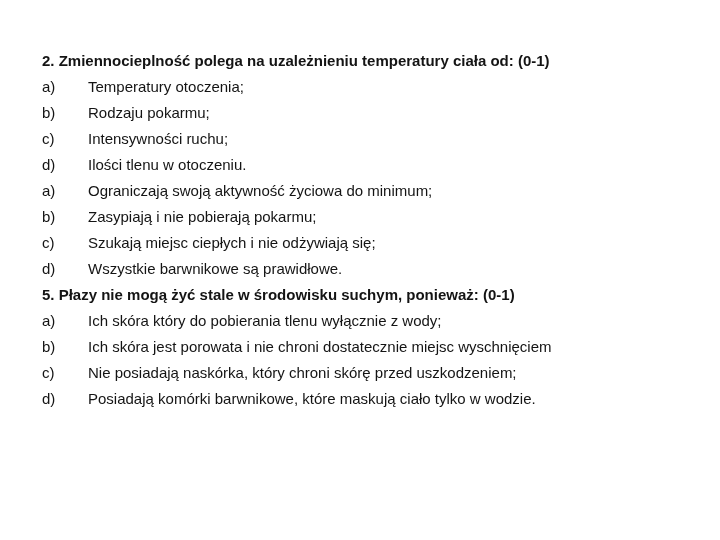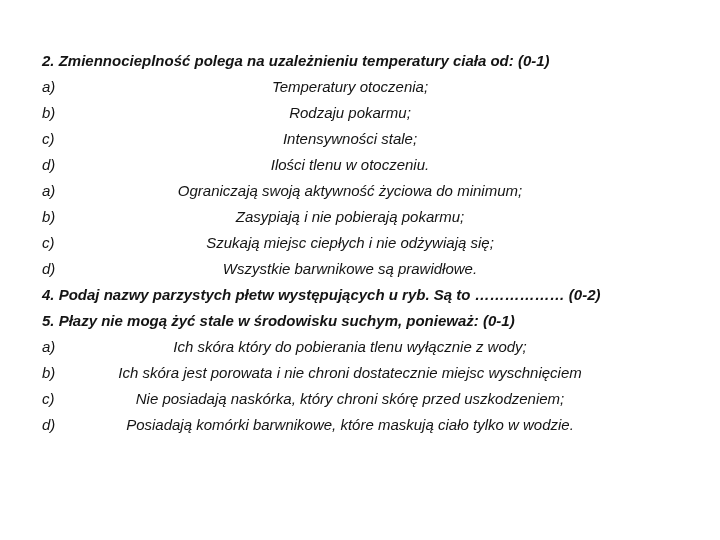--- a/index.html
+++ b/index.html
@@ -14,59 +14,57 @@
   }
   .page {
     box-sizing: border-box;
     width: 636px;
     height: 540px;
     padding: 48px 24px 0 42px;
     font-family: "Liberation Sans", sans-serif;
     font-size: 15px;
     color: #141414;
     background: #ffffff;
-    font-style: italic;
   }
   .line {
     line-height: 26px;
     white-space: nowrap;
   }
   .q-title {
     font-weight: 700;
   }
   .opt {
     display: flex;
     font-weight: 400;
   }
   .opt-letter {
     flex: 0 0 46px;
     width: 46px;
   }
   .opt-text {
     flex: 1 1 auto;
-    text-align: center;
   }
 </style>
 </head>
 <body>
 
 <div class="page">
 
   <div class="line q-title">2. Zmiennocieplność polega na uzależnieniu temperatury ciała od: (0-1)</div>
   <div class="line opt">
     <span class="opt-letter">a)</span>
     <span class="opt-text">Temperatury otoczenia;</span>
   </div>
   <div class="line opt">
     <span class="opt-letter">b)</span>
     <span class="opt-text">Rodzaju pokarmu;</span>
   </div>
   <div class="line opt">
     <span class="opt-letter">c)</span>
-    <span class="opt-text">Intensywności stale;</span>
+    <span class="opt-text">Intensywności ruchu;</span>
   </div>
   <div class="line opt">
     <span class="opt-letter">d)</span>
     <span class="opt-text">Ilości tlenu w otoczeniu.</span>
   </div>
 
   <div class="line opt">
     <span class="opt-letter">a)</span>
     <span class="opt-text">Ograniczają swoją aktywność życiowa do minimum;</span>
   </div>
@@ -76,21 +74,20 @@
   </div>
   <div class="line opt">
     <span class="opt-letter">c)</span>
     <span class="opt-text">Szukają miejsc ciepłych i nie odżywiają się;</span>
   </div>
   <div class="line opt">
     <span class="opt-letter">d)</span>
     <span class="opt-text">Wszystkie barwnikowe są prawidłowe.</span>
   </div>
 
-  <div class="line q-title">4. Podaj nazwy parzystych płetw występujących u ryb. Są to ……………… (0-2)</div>
 
   <div class="line q-title">5. Płazy nie mogą żyć stale w środowisku suchym, ponieważ: (0-1)</div>
   <div class="line opt">
     <span class="opt-letter">a)</span>
     <span class="opt-text">Ich skóra który do pobierania tlenu wyłącznie z wody;</span>
   </div>
   <div class="line opt">
     <span class="opt-letter">b)</span>
     <span class="opt-text">Ich skóra jest porowata i nie chroni dostatecznie miejsc wyschnięciem</span>
   </div>

